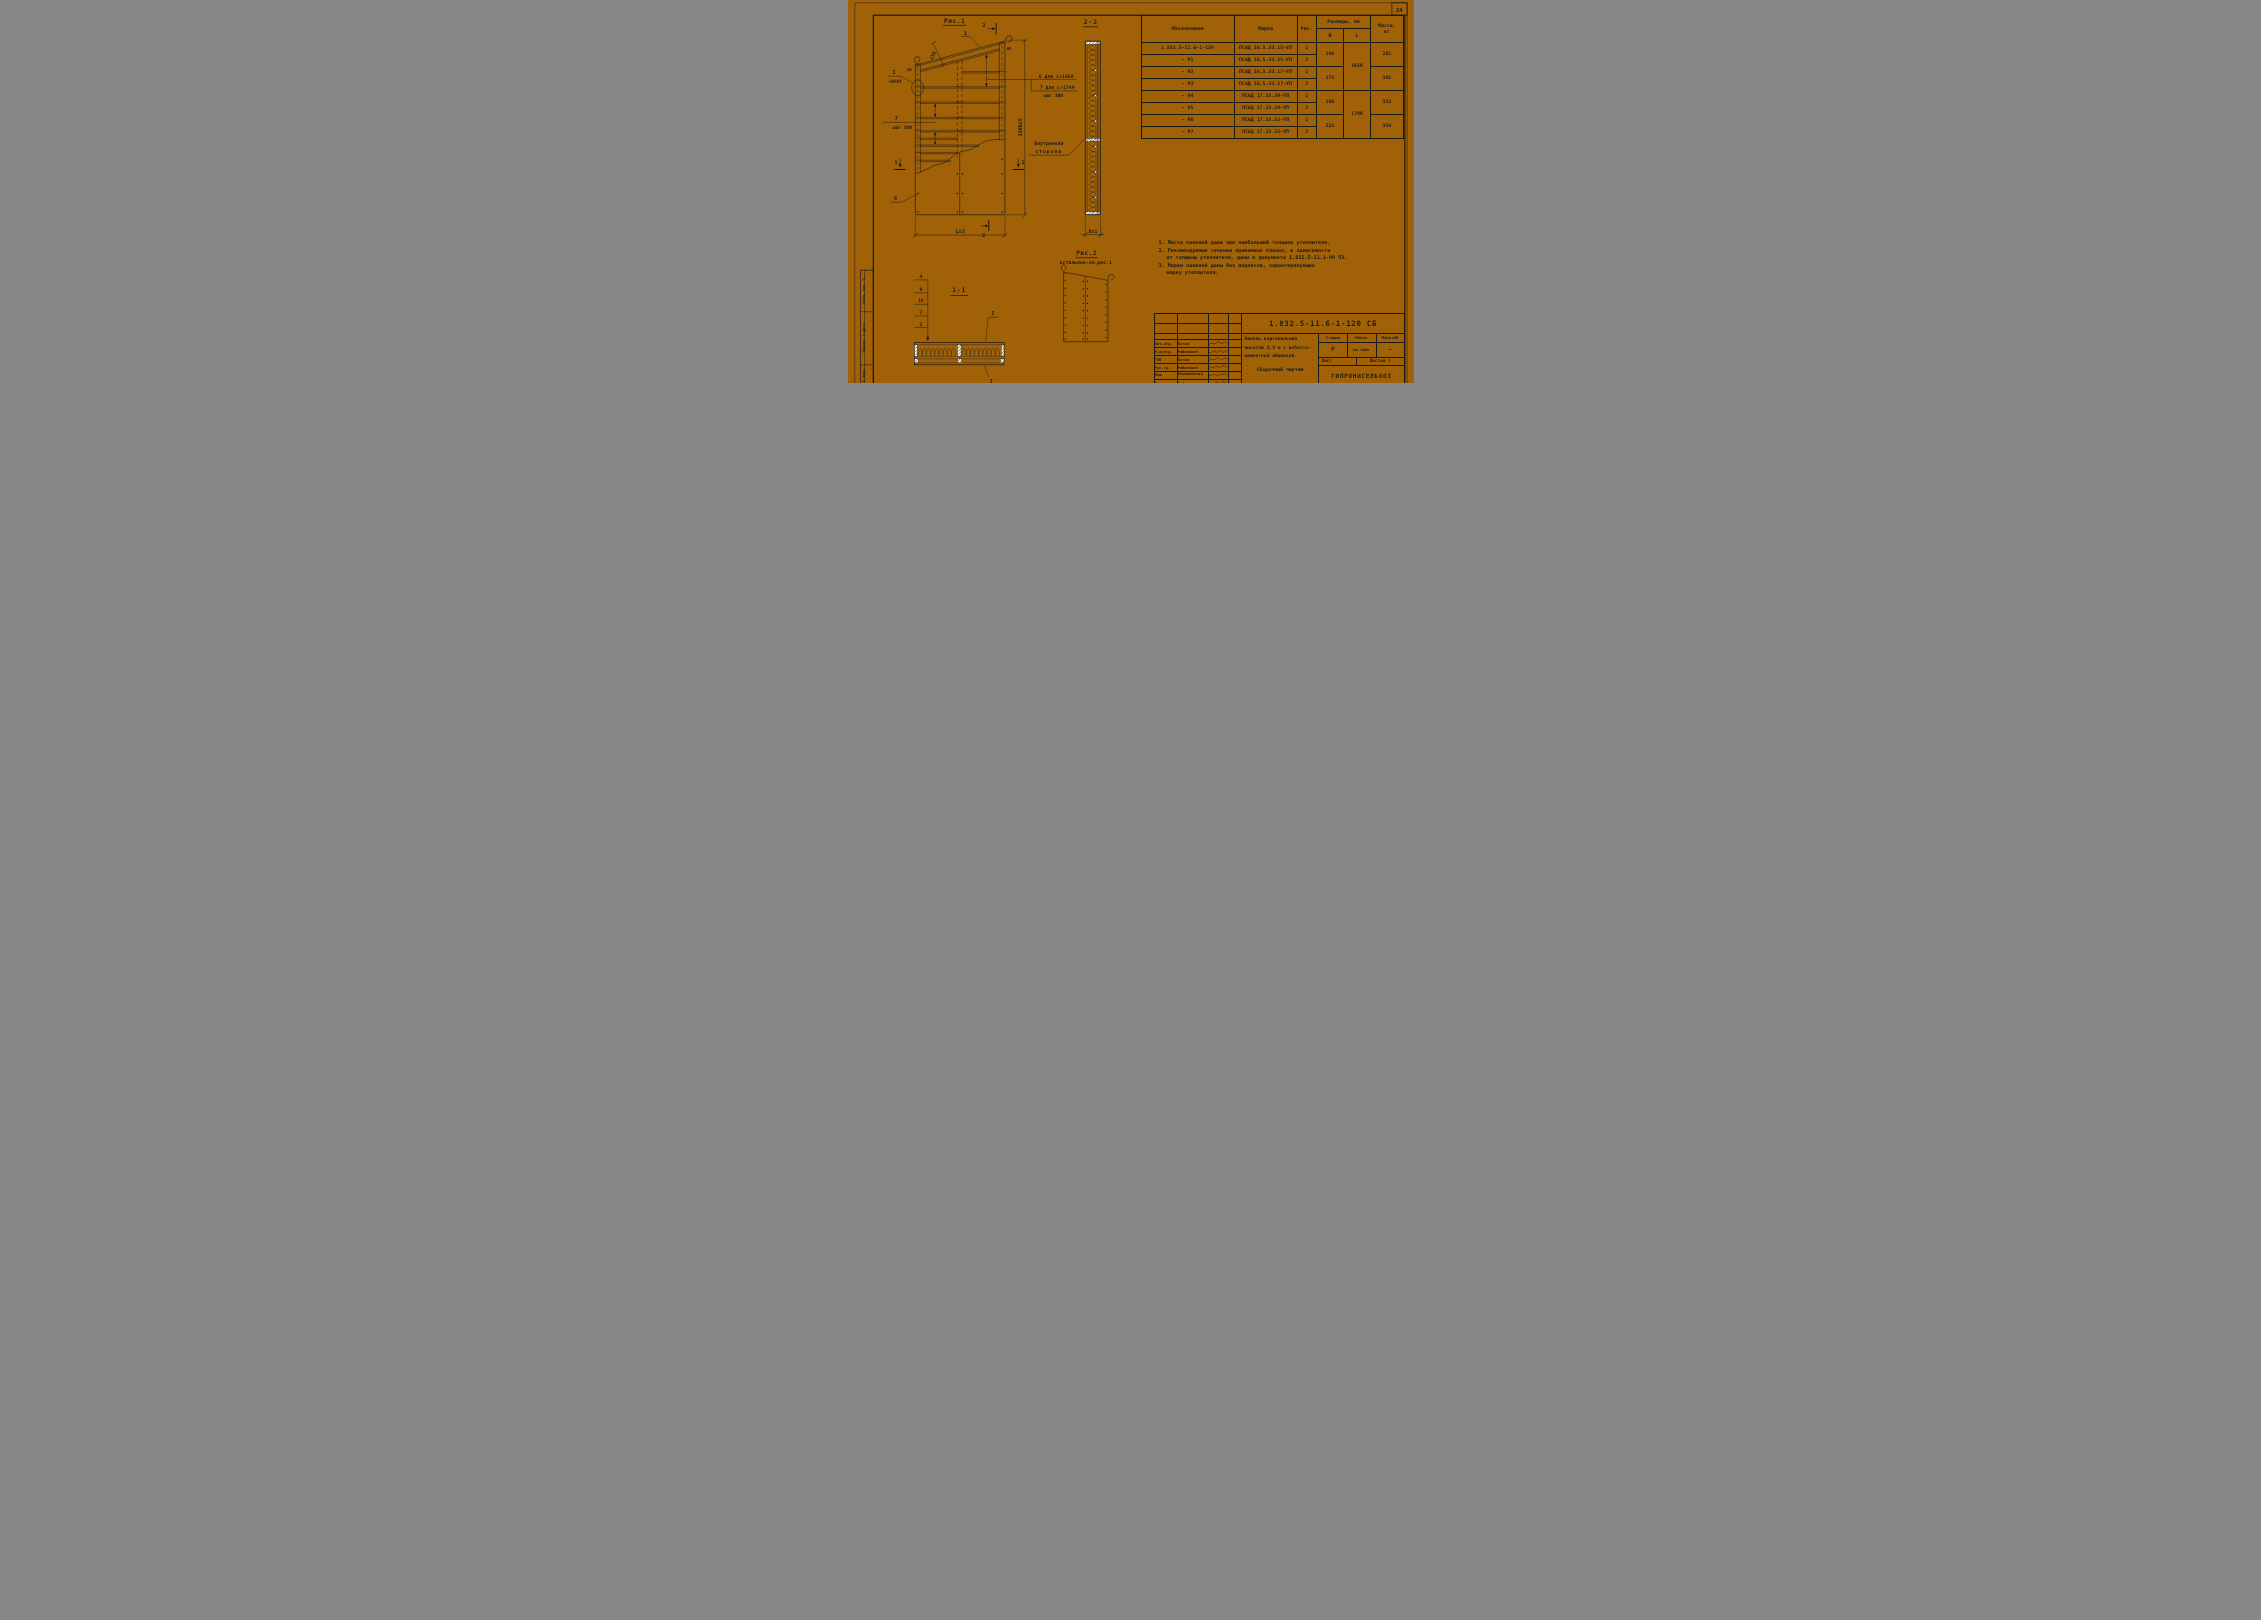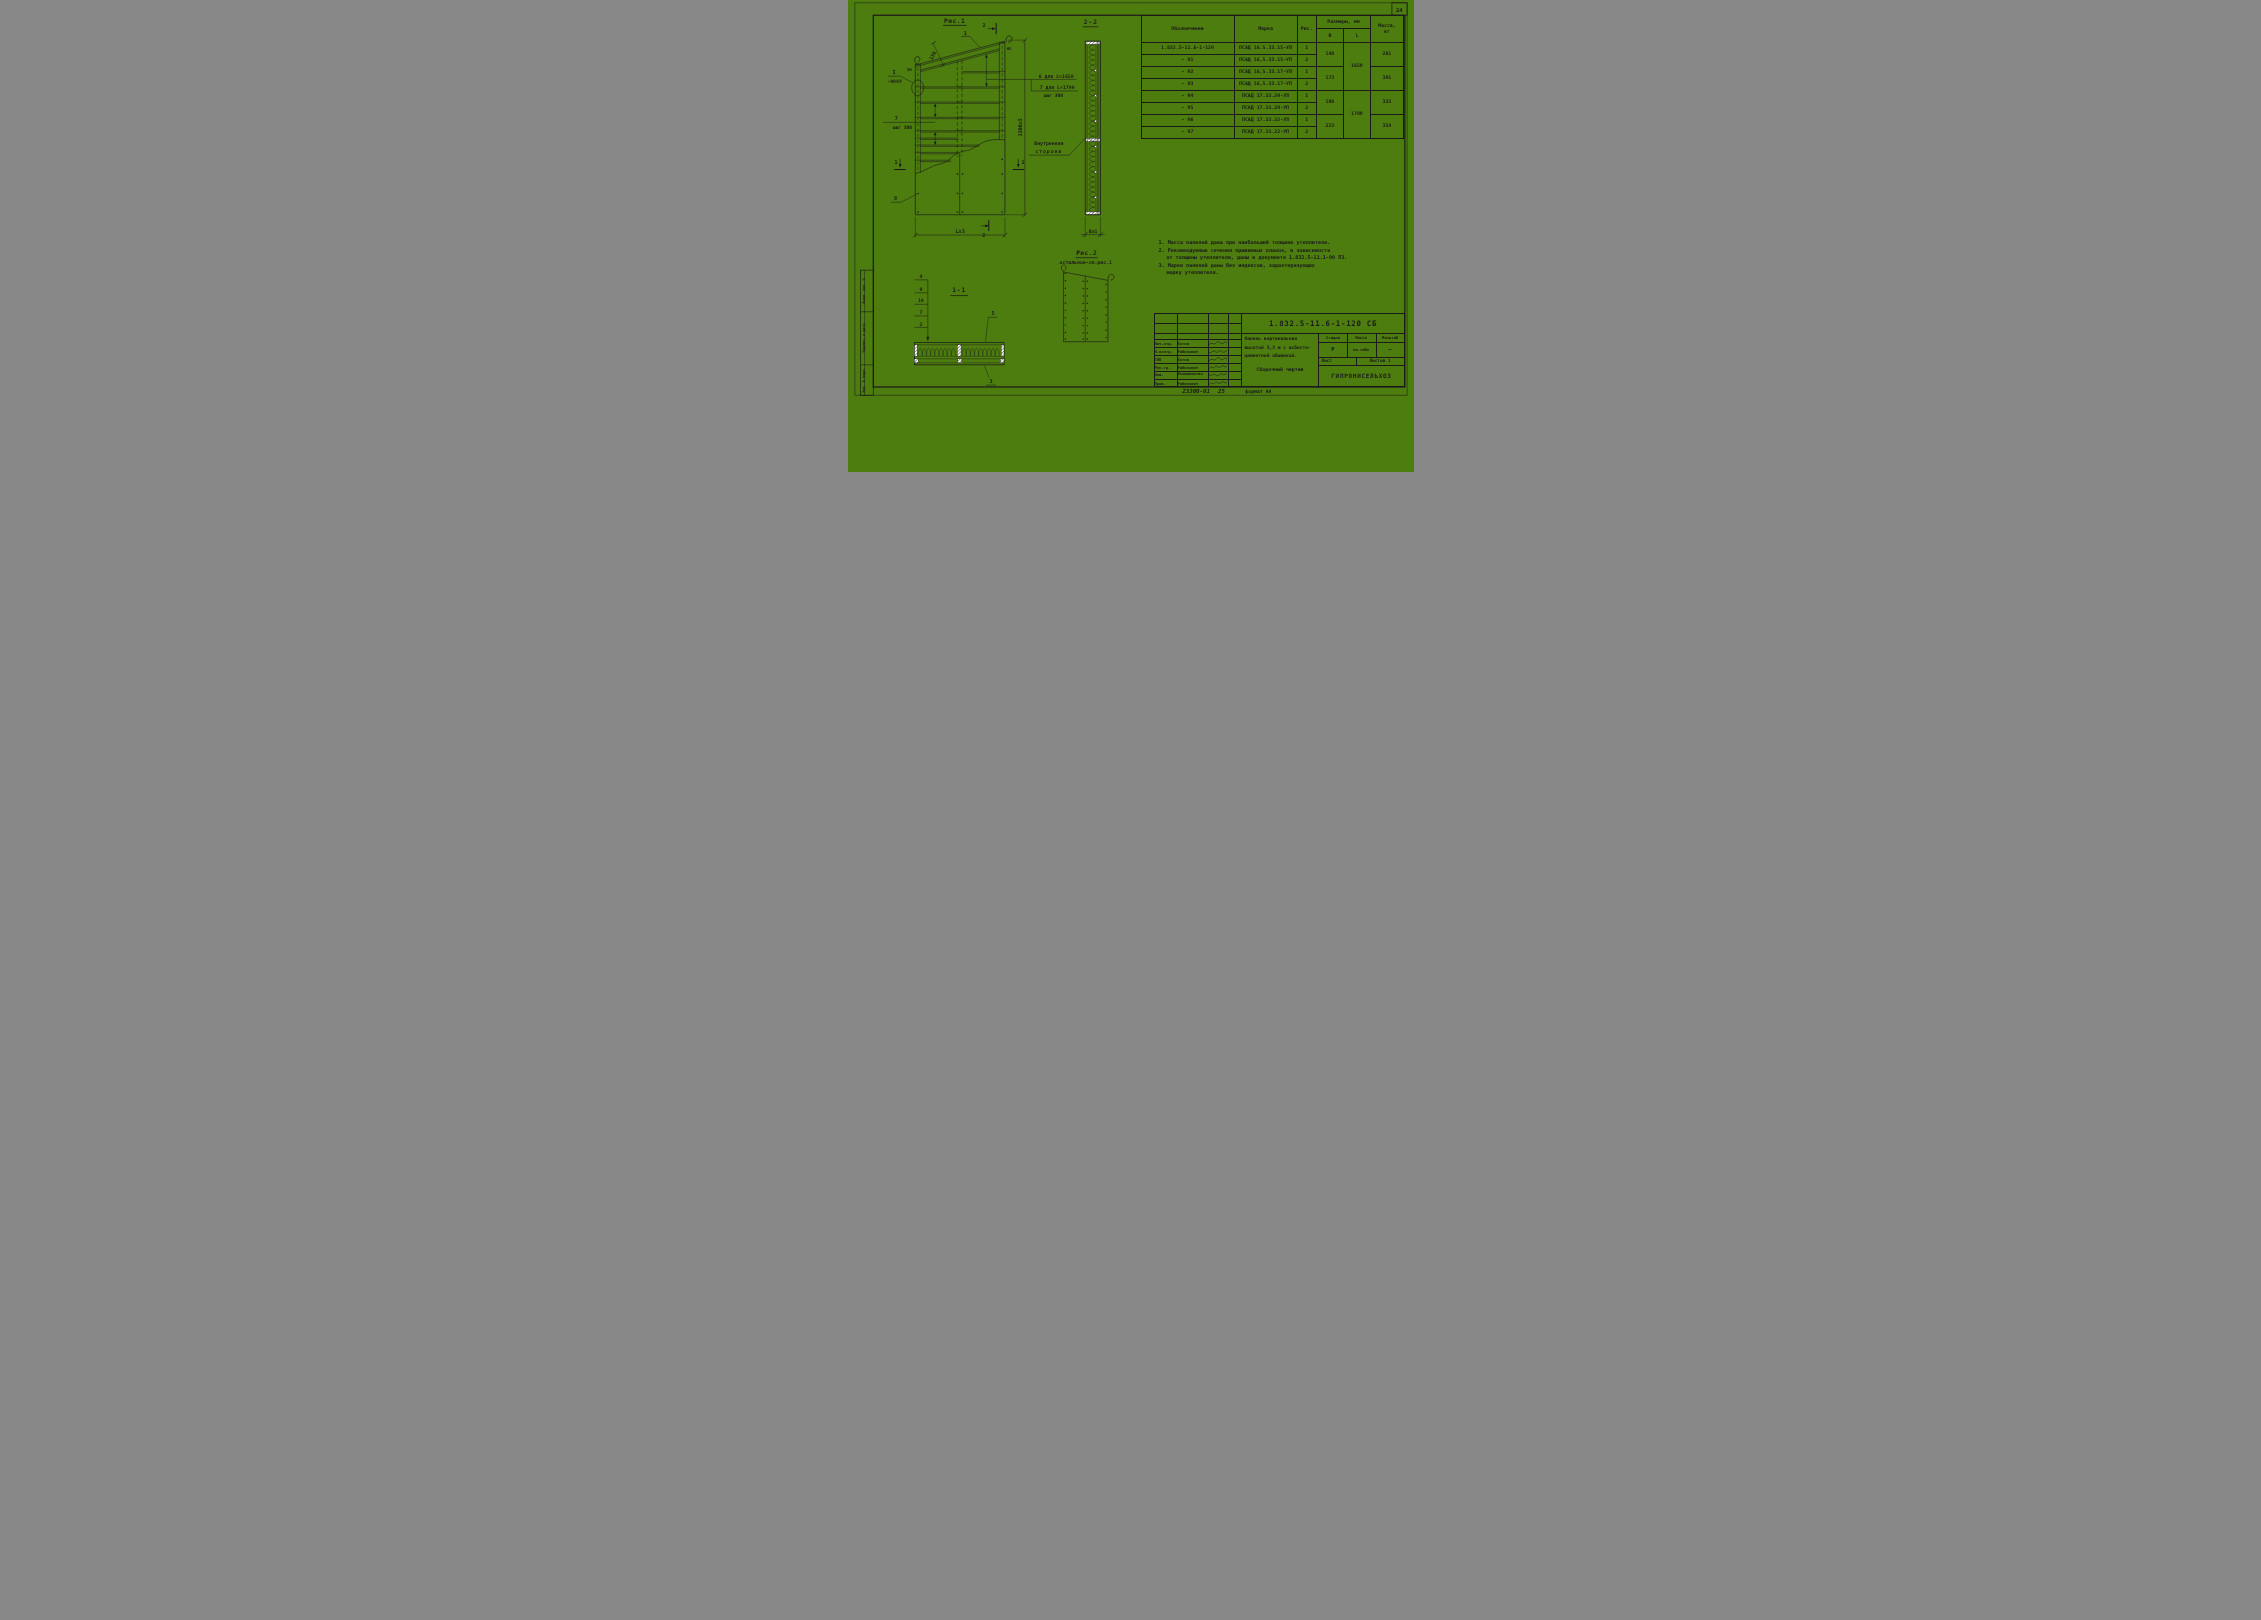--- a/index.html
+++ b/index.html
@@ -1,18 +1,18 @@
 <!DOCTYPE html>
 <html style="font-size:7.4px"><head>
 <meta charset="utf-8">
 <style>
   html,body{margin:0;padding:0;background:#888;}
   .page{
-    position:relative;width:566px;height:472px;margin:0 auto;
-    background:#4d7c0f;color:#1a1a1a;
+    position:relative;width:566px;height:383px;margin:0 auto;
+    background:#a16207;color:#1a1a1a;
     font-family:"DejaVu Sans Mono","Liberation Mono",monospace;
     font-weight:bold;overflow:hidden;
   }
   .abs{position:absolute;}
   svg{display:block;}
   svg text{fill:#1a1a1a;font-family:"DejaVu Sans Mono","Liberation Mono",monospace;font-weight:bold;}
 
   
   .ptable-wrap{left:293px;top:15.2px;width:263px;height:122px;}
   table.ptable{border-collapse:collapse;table-layout:fixed;width:263px;height:122px;

